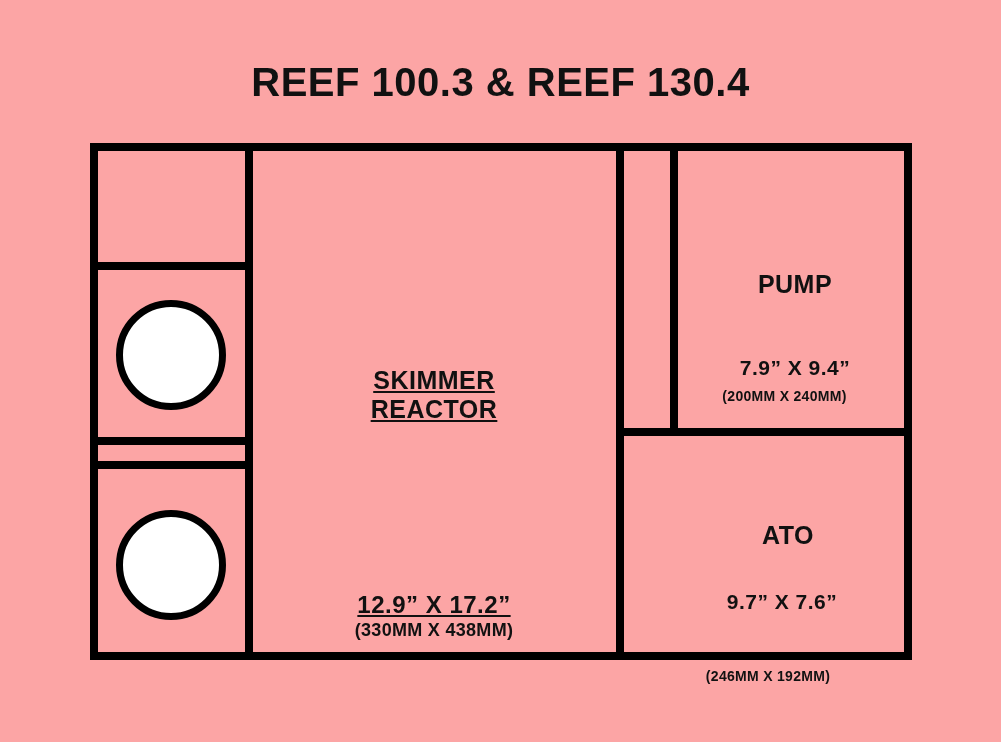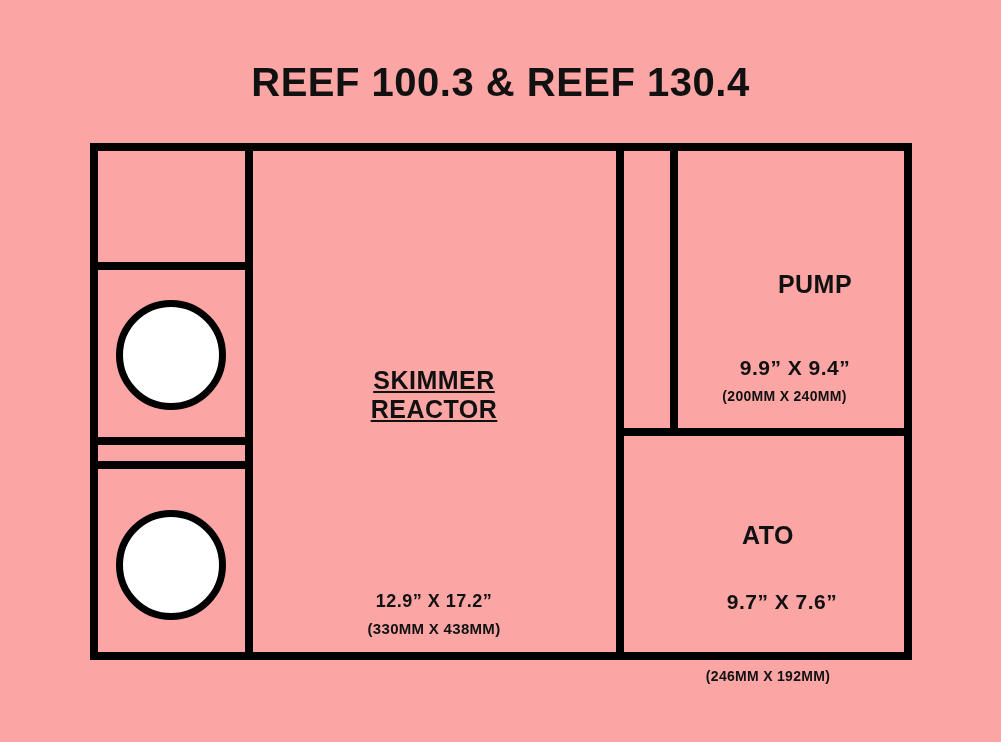--- a/index.html
+++ b/index.html
@@ -53,29 +53,30 @@
   .label-main {
     font-size: 25px;
     line-height: 29px;
     letter-spacing: 0.5px;
   }
   .dim-in {
     font-size: 21px;
     letter-spacing: 0.5px;
   }
   .dim-in-lg {
-    font-size: 18px;
+    font-size: 24px;
     letter-spacing: 0.5px;
+    text-decoration: underline;
   }
   .dim-mm {
     font-size: 14px;
     letter-spacing: 0.3px;
   }
   .dim-mm-lg {
-    font-size: 15px;
+    font-size: 18px;
     letter-spacing: 0.3px;
   }
 </style>
 </head>
 <body>
 
 <div class="canvas">
 
   <div class="title">REEF 100.3 &amp; REEF 130.4</div>
 
@@ -93,21 +94,21 @@
   <div class="line" style="left:616px; top:143px; width:8px; height:517px;"></div>
 
   <div class="line" style="left:670px; top:143px; width:8px; height:293px;"></div>
 
   <div class="line" style="left:616px; top:428px; width:296px; height:8px;"></div>
 
   <div class="label label-main" style="left:334px; top:366px; width:200px;text-decoration:underline;">SKIMMER REACTOR</div>
   <div class="label dim-in-lg" style="left:314px; top:591px; width:240px;">12.9” X 17.2”</div>
   <div class="label dim-mm-lg" style="left:314px; top:620px; width:240px;">(330MM X 438MM)</div>
 
-  <div class="label label-main" style="left:678px; top:270px; width:234px;padding-left:20px;">PUMP</div>
-  <div class="label dim-in" style="left:678px; top:356px; width:234px;">9.9” X 9.4”</div>
+  <div class="label label-main" style="left:678px; top:270px; width:234px;">PUMP</div>
+  <div class="label dim-in" style="left:678px; top:356px; width:234px;">7.9” X 9.4”</div>
   <div class="label dim-mm" style="left:678px; top:388px; width:213px;">(200MM X 240MM)</div>
 
-  <div class="label label-main" style="left:624px; top:521px; width:288px;">ATO</div>
+  <div class="label label-main" style="left:624px; top:521px; width:288px;padding-left:20px;">ATO</div>
   <div class="label dim-in" style="left:624px; top:590px; width:316px;">9.7” X 7.6”</div>
   <div class="label dim-mm" style="left:624px; top:620px; width:288px;margin-top:48px;">(246MM X 192MM)</div>
 
 </div>
 
 </body></html>

